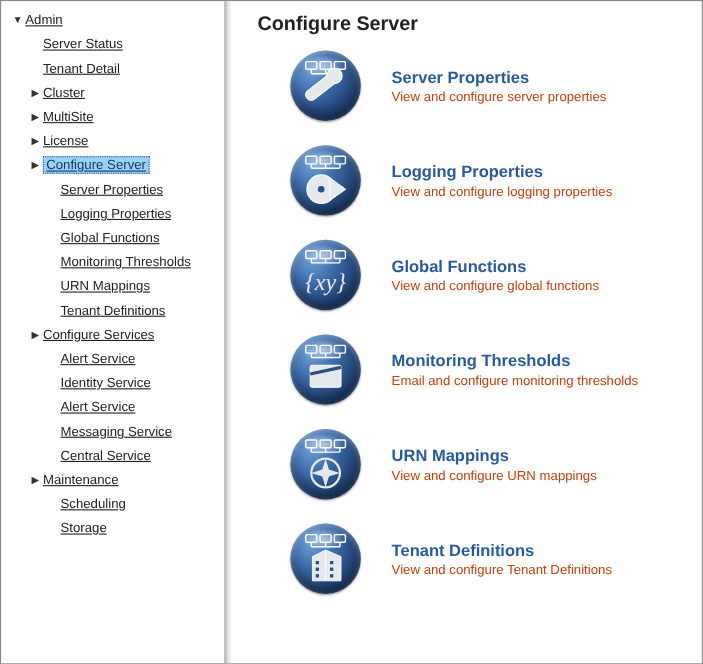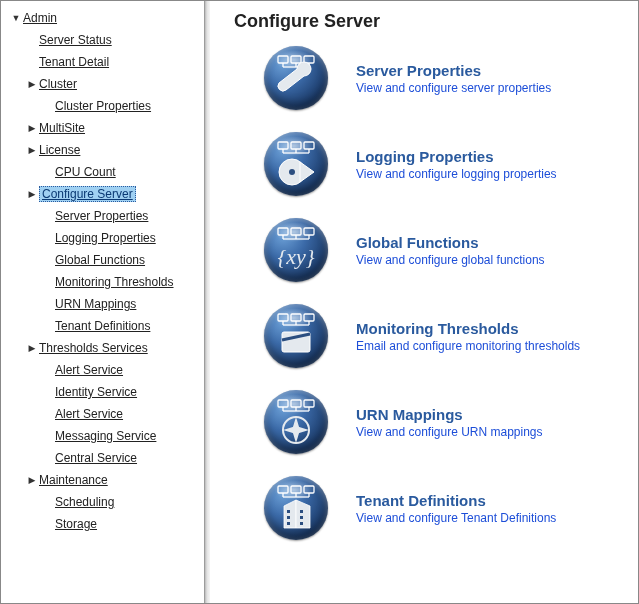--- a/index.html
+++ b/index.html
@@ -66,21 +66,21 @@
   }
   .orb svg { position: relative; z-index: 1; }
   .card-text { display: flex; flex-direction: column; gap: 2px; }
   .card-title {
     color: #2a5a9e;
     font-weight: bold;
     font-size: 15px;
     cursor: pointer;
   }
   .card-desc {
-    color: #1d4ed8;
+    color: #c2410c;
     font-size: 12px;
   }
 
   
   .nav-item {
     display: flex;
     align-items: center;
     height: 22px;
     padding-left: 4px;
     color: #222;
@@ -121,36 +121,28 @@
         <span class="nav-label-wrap">Server Status</span>
       </div>
       <div class="nav-item lvl2">
         <span class="nav-caret"></span>
         <span class="nav-label-wrap">Tenant Detail</span>
       </div>
       <div class="nav-item lvl2">
         <span class="nav-caret">▶</span>
         <span class="nav-label-wrap">Cluster</span>
       </div>
-      <div class="nav-item lvl3">
-        <span class="nav-caret"></span>
-        <span class="nav-label-wrap">Cluster Properties</span>
-      </div>
       <div class="nav-item lvl2">
         <span class="nav-caret">▶</span>
         <span class="nav-label-wrap">MultiSite</span>
       </div>
       <div class="nav-item lvl2">
         <span class="nav-caret">▶</span>
         <span class="nav-label-wrap">License</span>
       </div>
-      <div class="nav-item lvl3">
-        <span class="nav-caret"></span>
-        <span class="nav-label-wrap">CPU Count</span>
-      </div>
       <div class="nav-item lvl2">
         <span class="nav-caret">▶</span>
         <span class="nav-label-wrap nav-current">Configure Server</span>
       </div>
       <div class="nav-item lvl3">
         <span class="nav-caret"></span>
         <span class="nav-label-wrap">Server Properties</span>
       </div>
       <div class="nav-item lvl3">
         <span class="nav-caret"></span>
@@ -167,21 +159,21 @@
       <div class="nav-item lvl3">
         <span class="nav-caret"></span>
         <span class="nav-label-wrap">URN Mappings</span>
       </div>
       <div class="nav-item lvl3">
         <span class="nav-caret"></span>
         <span class="nav-label-wrap">Tenant Definitions</span>
       </div>
       <div class="nav-item lvl2">
         <span class="nav-caret">▶</span>
-        <span class="nav-label-wrap">Thresholds Services</span>
+        <span class="nav-label-wrap">Configure Services</span>
       </div>
       <div class="nav-item lvl3">
         <span class="nav-caret"></span>
         <span class="nav-label-wrap">Alert Service</span>
       </div>
       <div class="nav-item lvl3">
         <span class="nav-caret"></span>
         <span class="nav-label-wrap">Identity Service</span>
       </div>
       <div class="nav-item lvl3">

